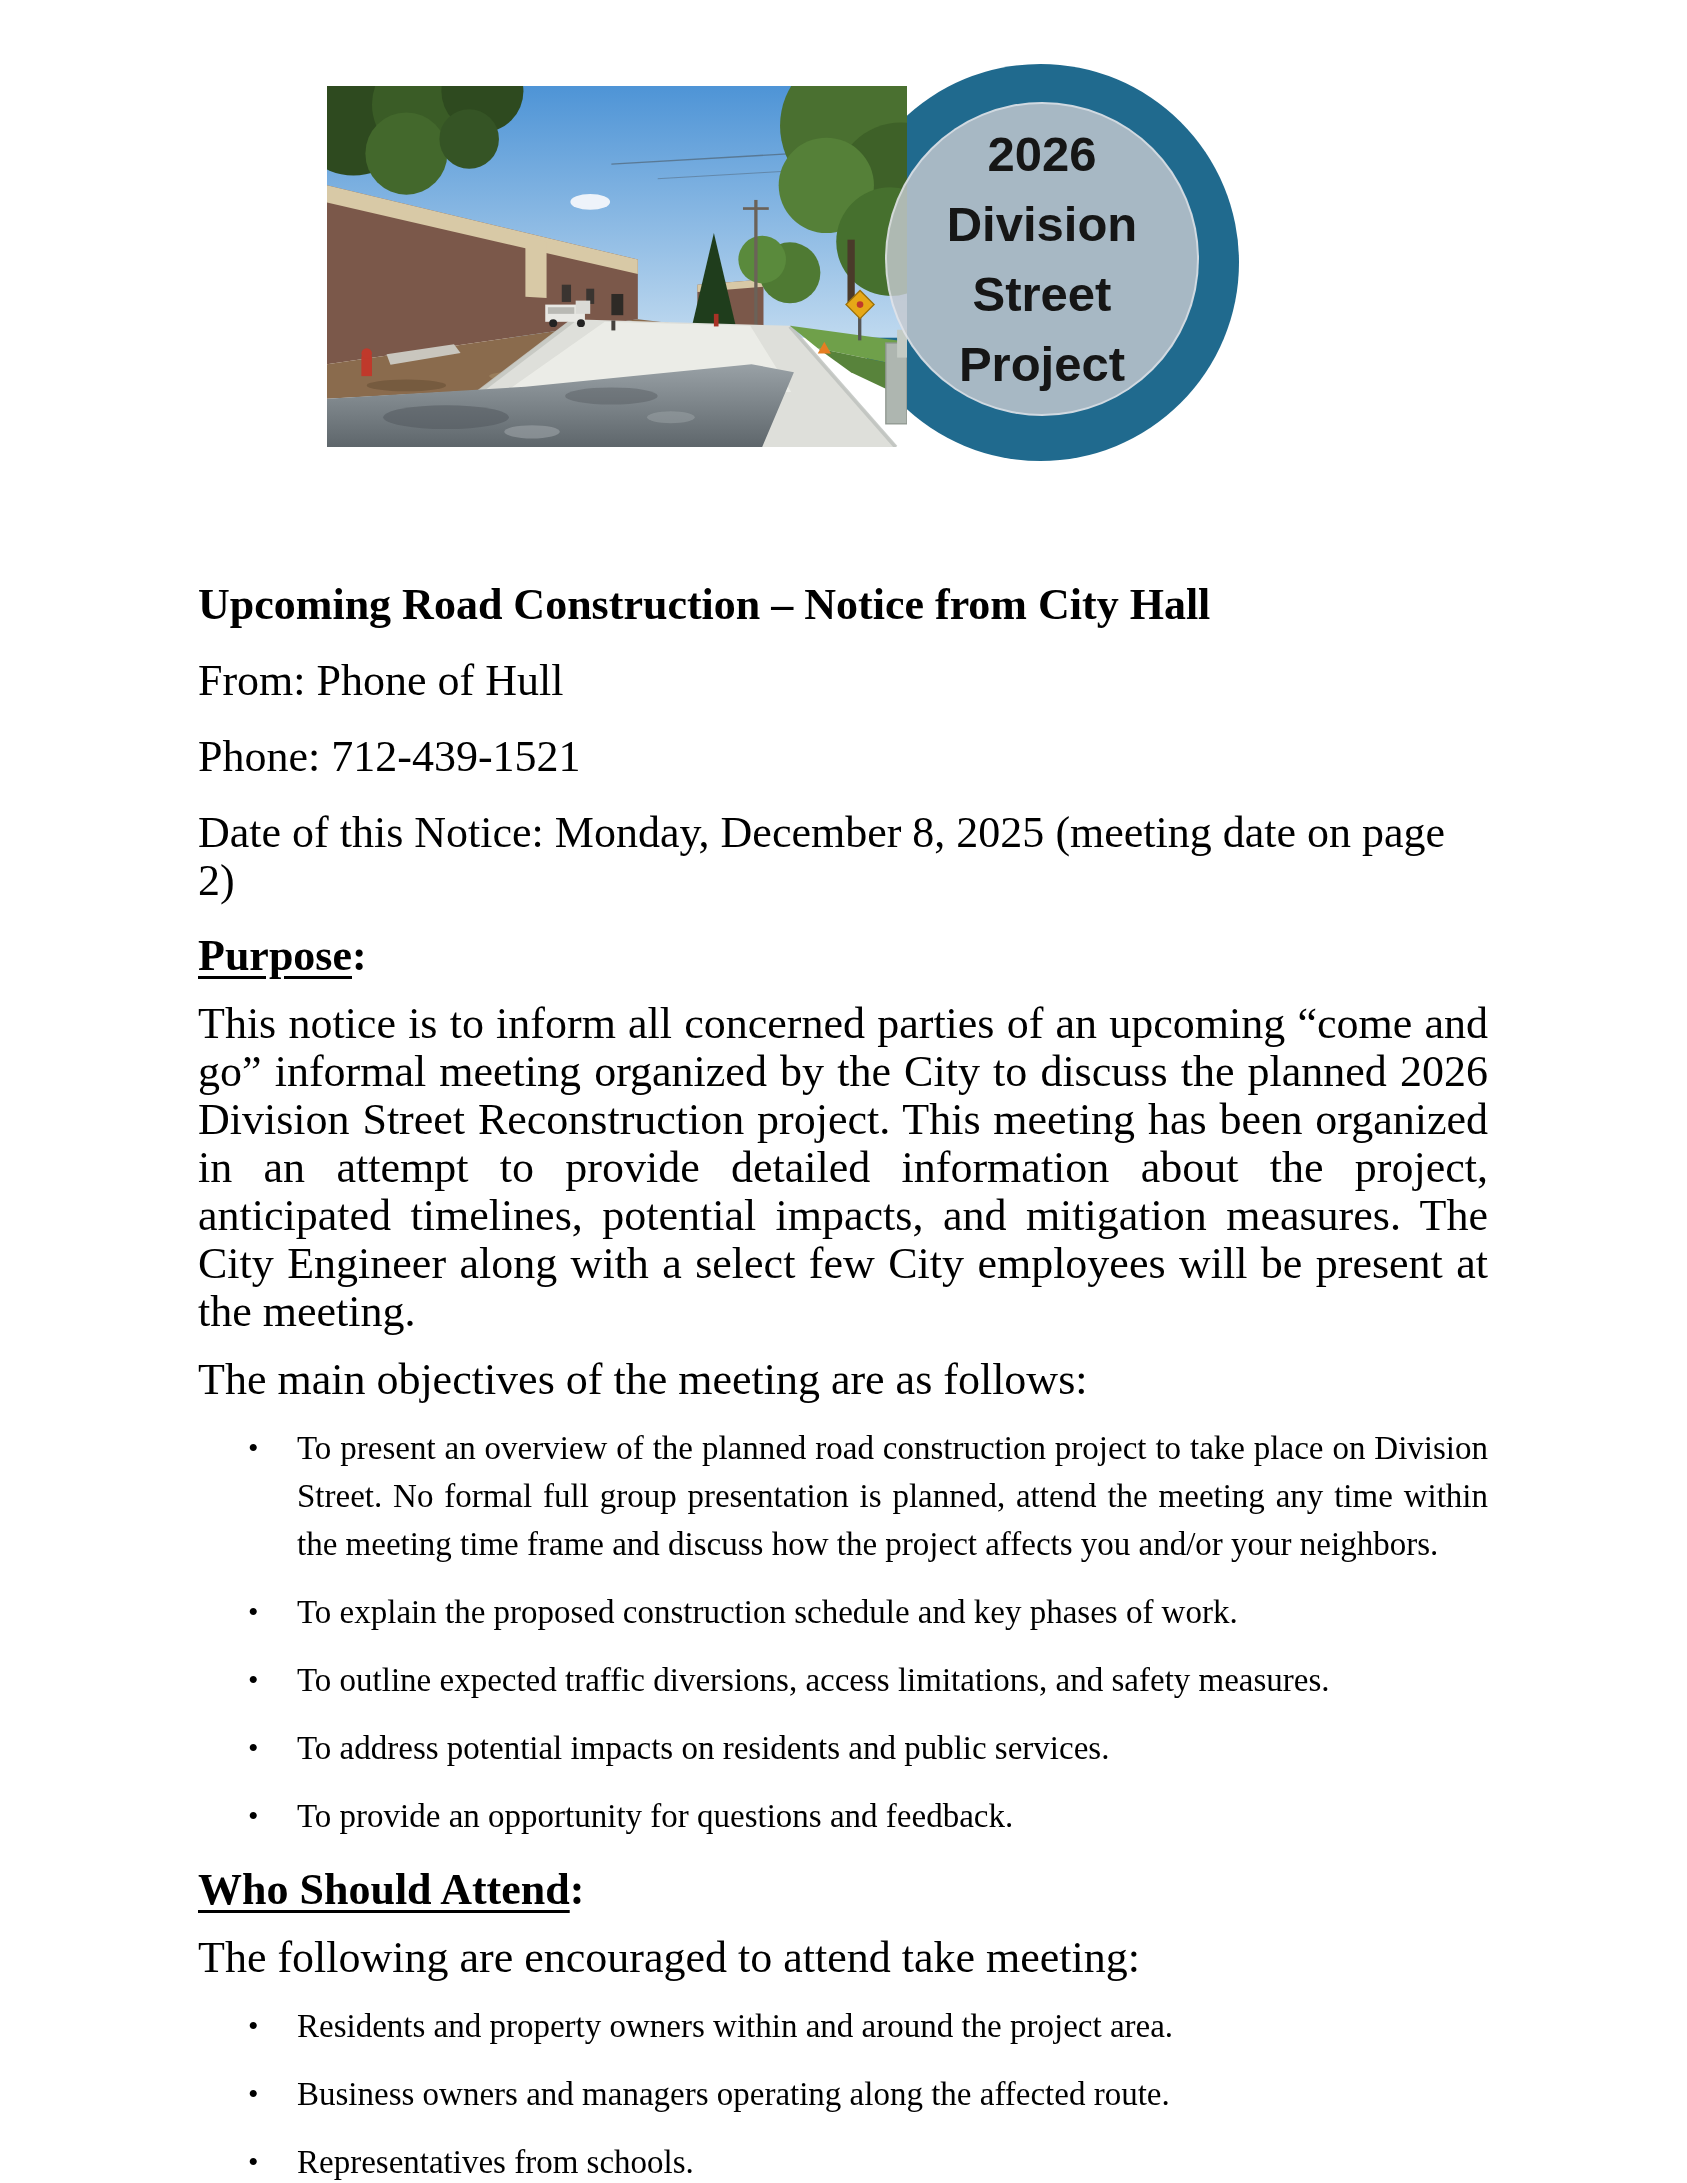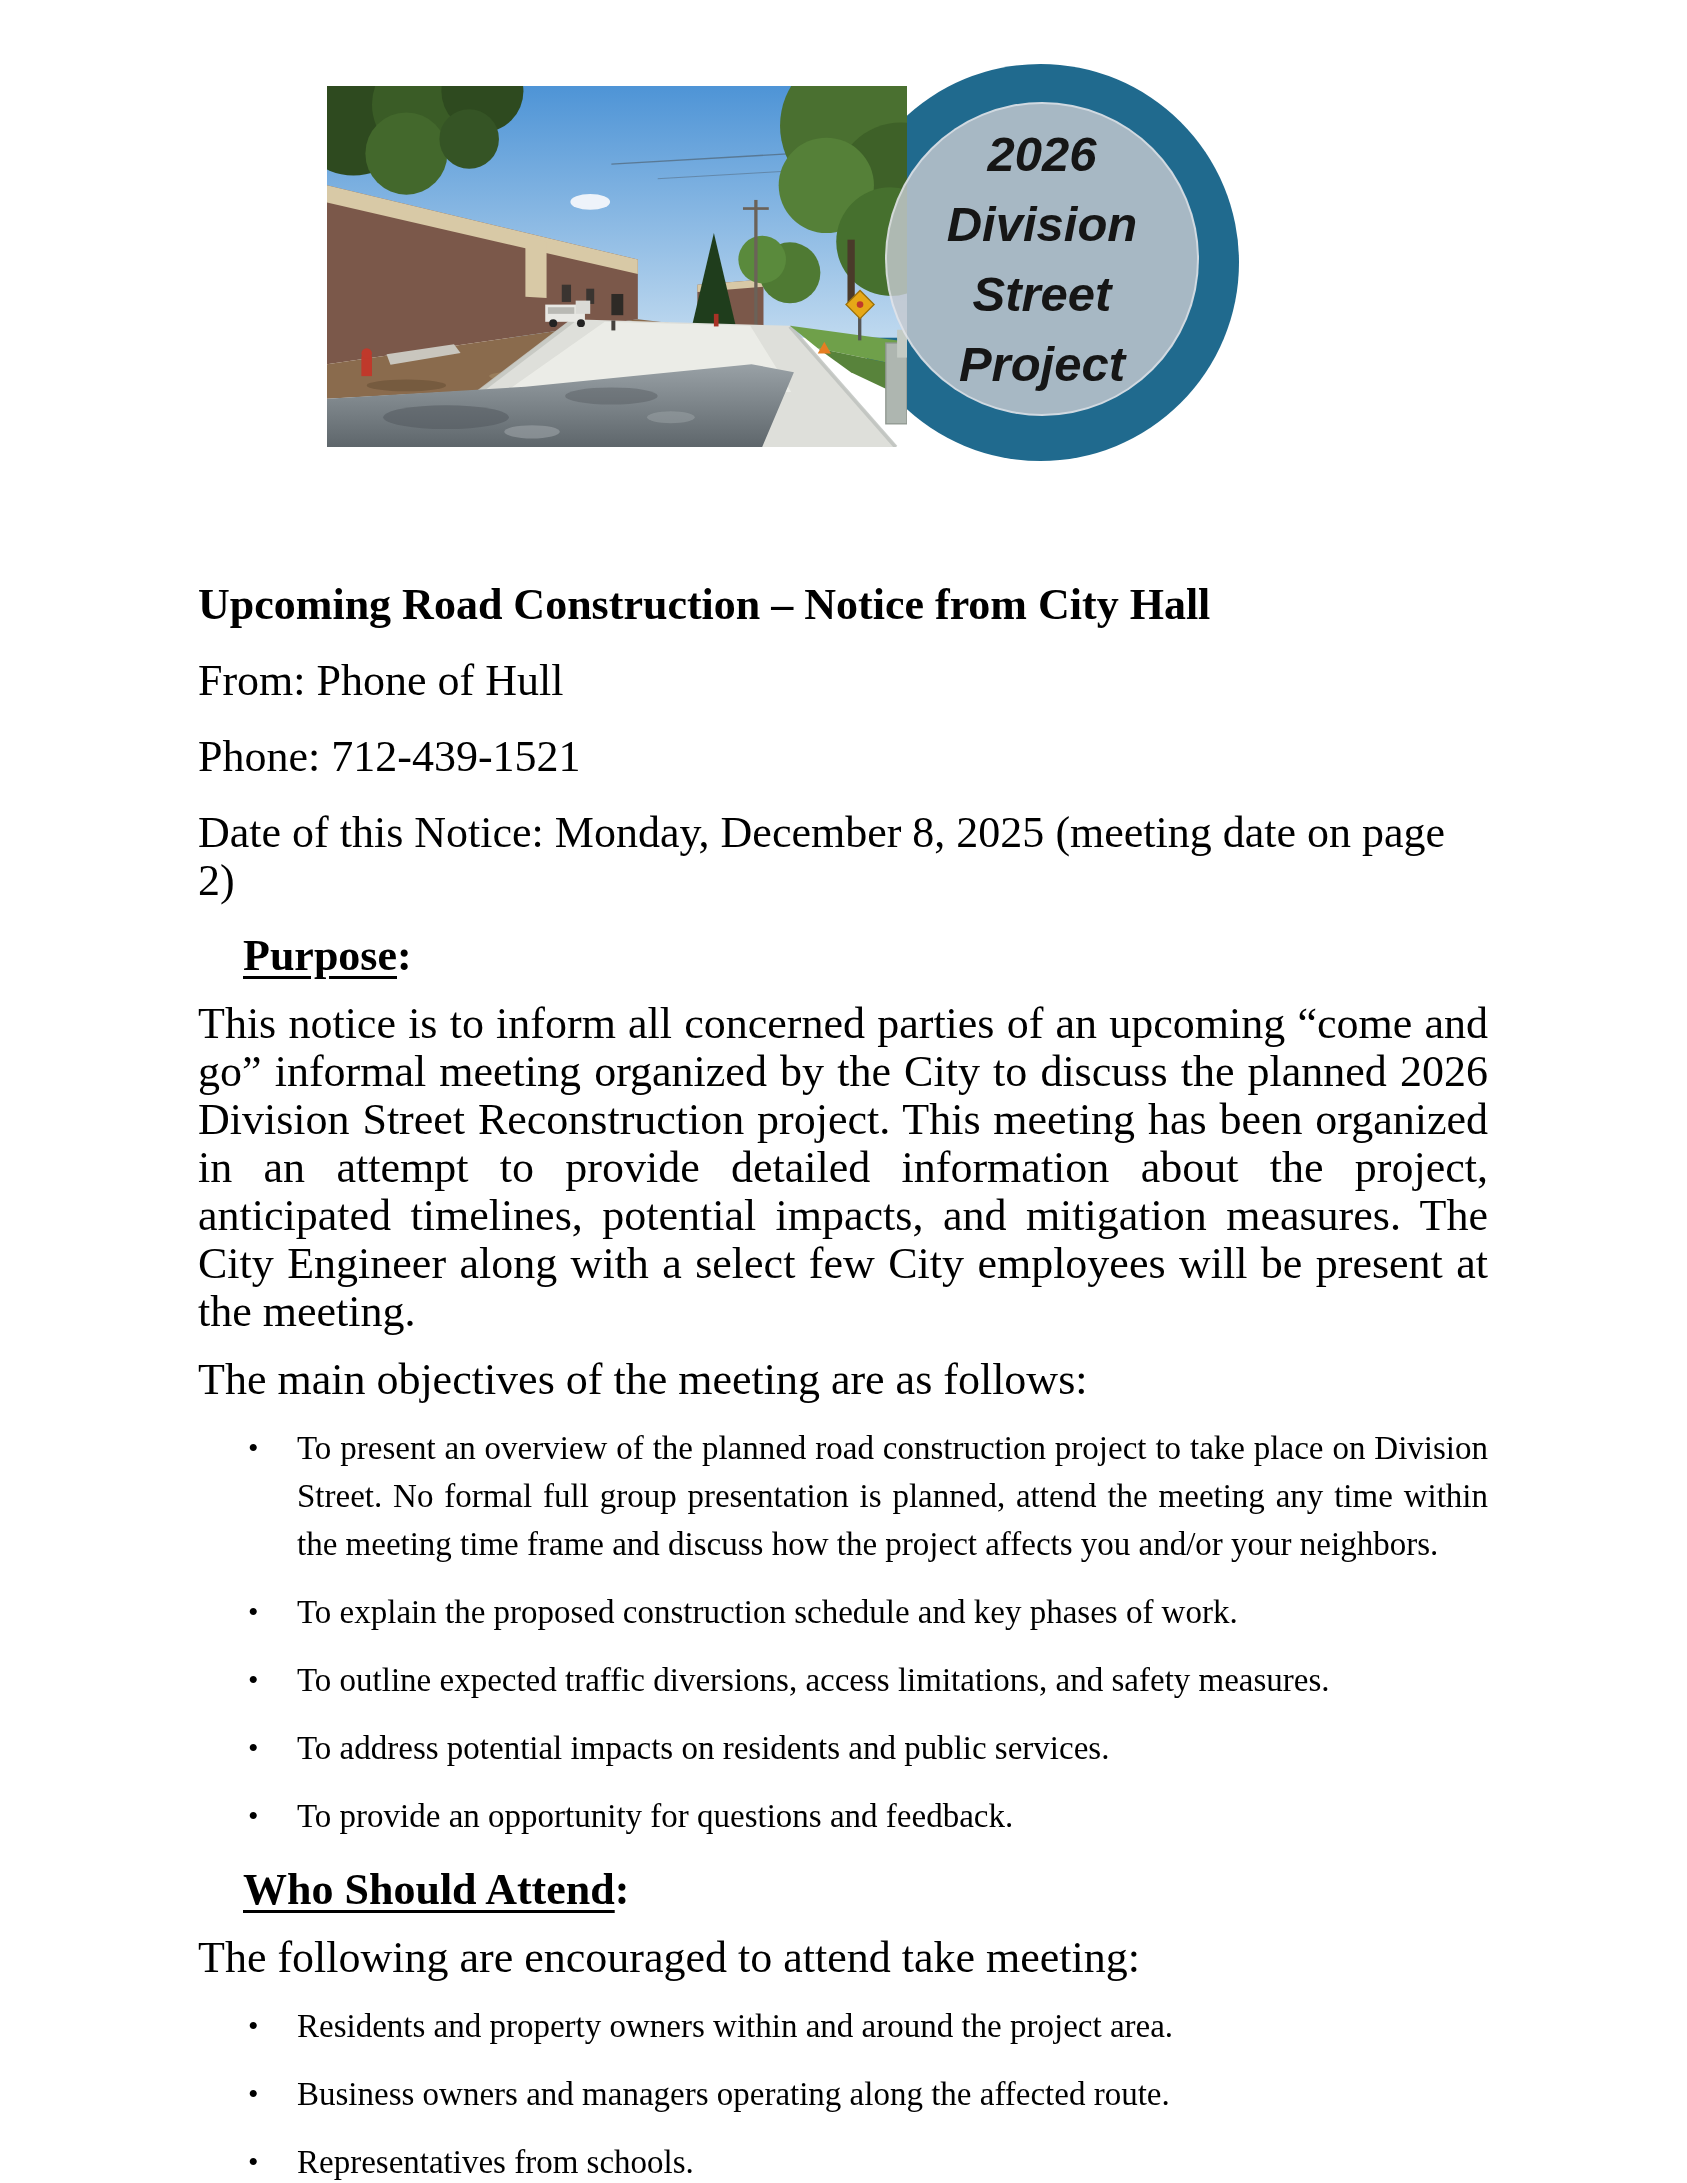--- a/index.html
+++ b/index.html
@@ -28,40 +28,39 @@
   .photo{
     position:absolute;left:327px;top:86px;width:580px;height:361px;
     overflow:hidden;z-index:2;
   }
   .photo svg{display:block;width:100%;height:100%;}
   .badge-circle{
     position:absolute;left:885px;top:102px;width:314px;height:314px;
     border-radius:50%;background:var(--badge-fill);
     border:2px solid rgba(242,244,247,0.55);
     z-index:3;
-    display:flex;align-items:center;justify-content:center;font-style:italic;
+    display:flex;align-items:center;justify-content:center;
   }
   .badge-text{
     text-align:center;
     font-family:"Liberation Sans","DejaVu Sans",sans-serif;
     font-weight:700;font-size:49px;line-height:70px;
     color:var(--badge-text);
   }
   
   .content{width:1290px;margin:0 198px;}
   .content p{font-size:44px;line-height:48px;}
   .title{margin-top:78px;font-size:34px;font-weight:700;}
   .meta{margin-top:28px;}
   .bold{font-weight:400;}
   .heading{margin-top:26.5px;font-weight:700;}
   .underline{
     text-decoration:underline;
     text-decoration-thickness:3.3px;
     text-underline-offset:6px;
-    margin-left:45px;
   }
   .para{margin-top:20px;}
   .justify{text-align:justify;text-align-last:left;}
   ul.bullets{list-style:none;margin:0;padding:0;}
   ul.bullets li{
     position:relative;
     margin-top:20px;
     padding-left:99px;
     font-size:33px;line-height:48px;
     text-align:justify;text-align-last:left;

